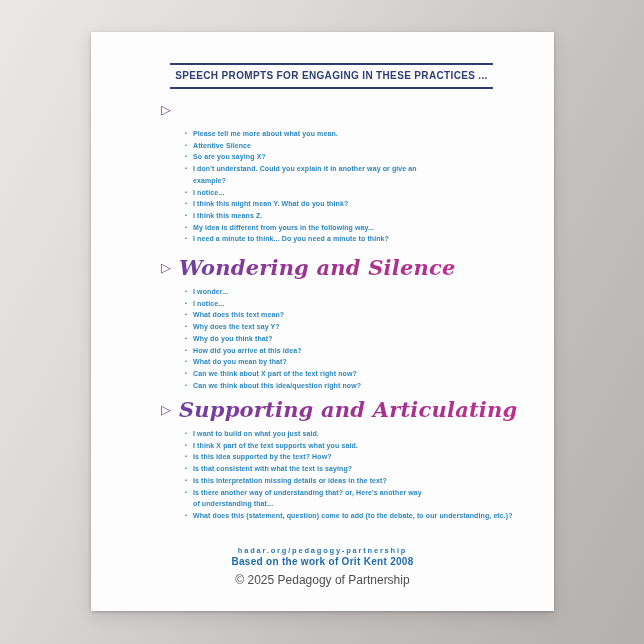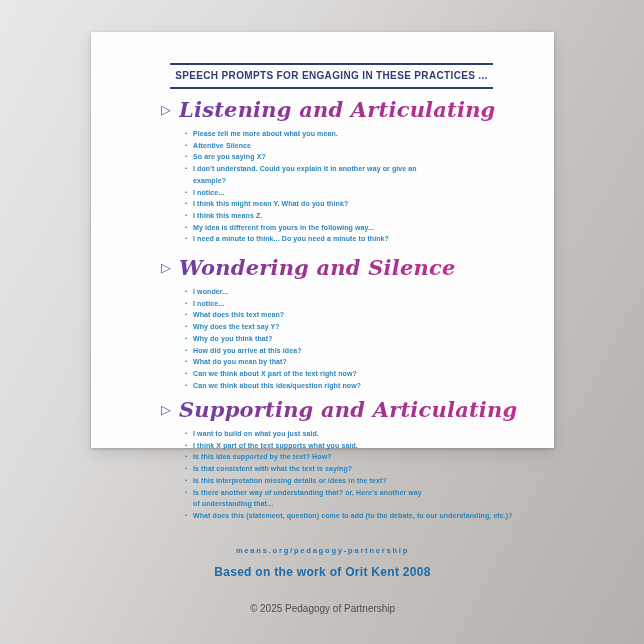--- a/index.html
+++ b/index.html
@@ -5,21 +5,21 @@
   * { margin:0; padding:0; box-sizing:border-box; }
   html,body { width:644px; height:644px; }
   body { font-family:"Liberation Sans", sans-serif; }
 
   .stage {
     position:relative; width:644px; height:644px; overflow:hidden;
     background:linear-gradient(118deg,#e9e8e6 0%,#dddbd9 30%,#c4c1bf 65%,#b3b0ad 100%);
   }
 
   .poster {
-    position:absolute; left:91px; top:32px; width:463px; height:416px;
+    position:absolute; left:91px; top:32px; width:463px; height:579px;
     background:#fdfdfd;
     box-shadow:0 1px 3px rgba(0,0,0,.22), 0 6px 16px rgba(0,0,0,.10);
   }
 
   .title-block {
     position:absolute; left:79px; top:31px; width:323px;
     border-top:2px solid #2e3e73; border-bottom:2px solid #2e3e73;
     padding:5px 0 6px; text-align:center;
     color:#2e3e73; font-weight:bold; font-size:10px; letter-spacing:.35px;
   }
@@ -45,34 +45,33 @@
               font-size:7px; line-height:11.7px; }
   .blt { flex:none; width:8px; font-size:6px; line-height:11.7px; }
   .li-text { white-space:pre-line; letter-spacing:.1px; }
 
   .sec1-h { top:65px; }  .sec1-l { top:96px; }
   .sec2-h { top:223px; } .sec2-l { top:254px; }
   .sec3-h { top:365px; } .sec3-l { top:396px; }
 
   .footer { position:absolute; left:0; top:514px; width:100%; text-align:center; }
   .f-url    { color:#2879b8; font-weight:bold; font-size:7.5px; letter-spacing:1.8px; }
-  .f-credit { color:#1d6bab; font-weight:bold; font-size:12px; letter-spacing:.3px; margin-top:10px; }
-  .f-copy   { color:#4e4e4e; font-size:10px; margin-top:24px; }
+  .f-credit { color:#1d6bab; font-weight:bold; font-size:10px; letter-spacing:.3px; margin-top:1px; }
+  .f-copy   { color:#4e4e4e; font-size:12px; margin-top:6px; }
 </style>
 </head>
 <body>
 
 <div class="stage">
   <div class="poster">
 
     <div class="title-block">SPEECH PROMPTS FOR ENGAGING IN THESE PRACTICES ...</div>
 
     <div class="sec-h sec1-h">
       <span class="tri">▷</span>
-      <span class="script">Listening and Articulating</span>
     </div>
     <ul class="sec-l sec1-l">
       <li>
           <span class="blt">•</span>
           <span class="li-text">Please tell me more about what you mean.</span>
         </li>
       <li>
           <span class="blt">•</span>
           <span class="li-text">Attentive Silence</span>
         </li>
@@ -180,19 +179,19 @@
           <span class="li-text">Is there another way of understanding that? or, Here's another way
 of understanding that...</span>
         </li>
       <li>
           <span class="blt">•</span>
           <span class="li-text">What does this (statement, question) come to add (to the debate, to our understanding, etc.)?</span>
         </li>
     </ul>
 
     <div class="footer">
-      <div class="f-url">means.org/pedagogy-partnership</div>
+      <div class="f-url">hadar.org/pedagogy-partnership</div>
       <div class="f-credit">Based on the work of Orit Kent 2008</div>
       <div class="f-copy">© 2025 Pedagogy of Partnership</div>
     </div>
 
   </div>
 </div>
 
 </body></html>

